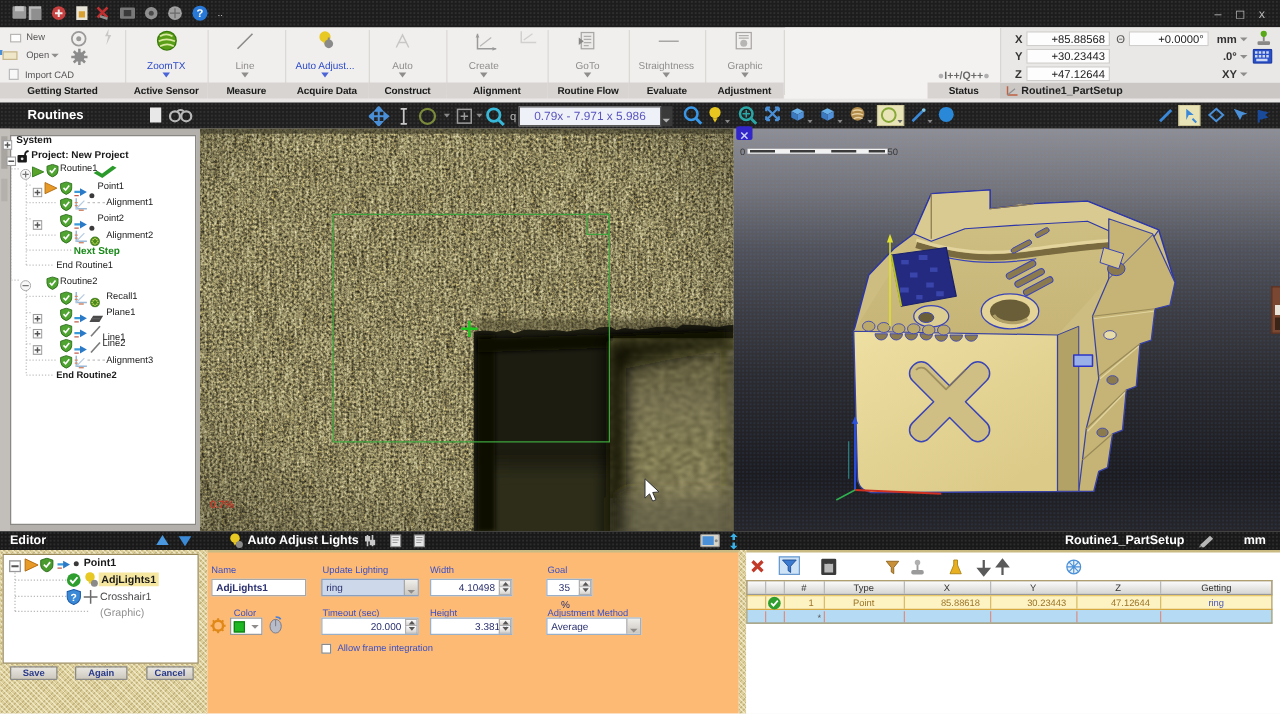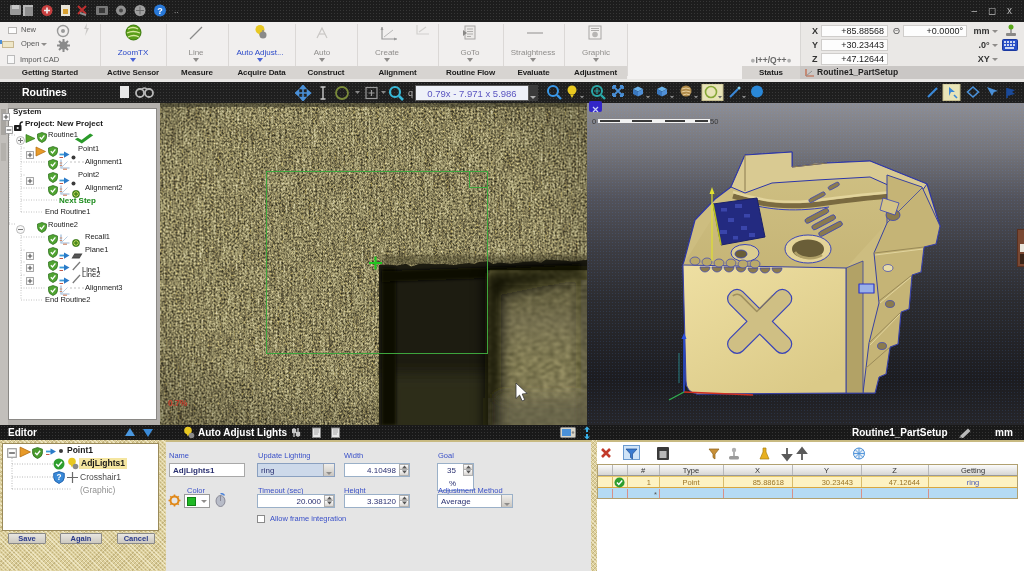--- a/index.html
+++ b/index.html
@@ -489,21 +489,21 @@
             <path d="M5 0.5 L9.5 2 V5.5 Q9.5 8.8 5 10.6 Q0.5 8.8 0.5 5.5 V2 Z" fill="#50a432" stroke="#2a6a1a" stroke-width="0.7"></path>
             <path d="M2.8 5.3 L4.5 7 L7.4 3.4" stroke="#fff" stroke-width="1.3" fill="none"></path>
           </svg></div>
 <div class="abs" style="left:50px;top:173px;width:11px;height:11px"><svg width="11" height="11" viewBox="0 0 11 11">
             <path d="M2 0.5 V9 H10.5" stroke="#9ab8d8" stroke-width="1.2" fill="none"></path>
             <path d="M2 9 L8.5 2.5" stroke="#b8cce0" stroke-width="1"></path>
             <path d="M4 10.2 h4" stroke="#d08a6a" stroke-width="1.2"></path>
             <path d="M0.8 4 h2.4 M0.8 6.5 h2.4" stroke="#d08a6a" stroke-width="1"></path>
           </svg></div>
 <div class="abs" style="left:76px;top:175.2px;font-size:7.5px;font-weight:normal;color:#1a1a1a;white-space:nowrap;line-height:1">Alignment3</div>
-<div class="abs" style="left:36px;top:187.2px;font-size:7.5px;font-weight:normal;color:#1a1a1a;white-space:nowrap;line-height:1">End Routine2</div>
+<div class="abs" style="left:36px;top:187.2px;font-size:7.5px;font-weight:bold;color:#1a1a1a;white-space:nowrap;line-height:1">End Routine2</div>
       </div>
     </div>
 
 <div class="abs" style="left:160px;top:103px;width:427px;height:322px;background:#8a8462;overflow:hidden" id="camera">
       <svg class="abs" style="left:0;top:0" width="427" height="322" viewBox="0 0 427 322">
 <defs>
 <filter id="noiz" x="0" y="0" width="100%" height="100%" color-interpolation-filters="sRGB">
 <feTurbulence type="fractalNoise" baseFrequency="0.5" numOctaves="3" seed="7" stitchTiles="stitch" result="t"></feTurbulence>
 <feColorMatrix in="t" type="matrix" values="1.0 0 0 0 0.045  0.95 0 0 0 0.04  0.72 0 0 0 0.005  0 0 0 0 1"></feColorMatrix>
 <feGaussianBlur stdDeviation="0.45"></feGaussianBlur>
@@ -783,40 +783,40 @@
 <svg class="abs" style="left:63px;top:27px" width="13" height="13" viewBox="0 0 13 13">
             <path d="M6.5 1 V12 M1 6.5 H12" stroke="#6a6a6a" stroke-width="1.2"></path>
           </svg>
 <div class="abs" style="left:77px;top:28px;font-size:8.5px;color:#4a4a4a">Crosshair1</div>
 <div class="abs" style="left:77px;top:41px;font-size:8.5px;color:#909090">(Graphic)</div>
 </div>
 <div class="abs" style="left:8px;top:93px;width:38px;height:11px;background:linear-gradient(#e8e6e0,#cdc9c0);border:1px solid #8a8a8a;border-radius:1px;font-size:7.5px;font-weight:bold;color:#2a3a8a;text-align:center;line-height:10px">Save</div>
 <div class="abs" style="left:60px;top:93px;width:42px;height:11px;background:linear-gradient(#e8e6e0,#cdc9c0);border:1px solid #8a8a8a;border-radius:1px;font-size:7.5px;font-weight:bold;color:#2a3a8a;text-align:center;line-height:10px">Again</div>
 <div class="abs" style="left:117px;top:93px;width:38px;height:11px;background:linear-gradient(#e8e6e0,#cdc9c0);border:1px solid #8a8a8a;border-radius:1px;font-size:7.5px;font-weight:bold;color:#2a3a8a;text-align:center;line-height:10px">Cancel</div>
       </div>
-  <div class="abs" id="editorform" style="left:166px;top:0px;width:425px;height:131px;background:#e5e5e5;border-top:2px solid #c8ba82">
+  <div class="abs" id="editorform" style="left:166px;top:0px;width:425px;height:131px;background:#fdba74;border-top:2px solid #c8ba82">
         <div class="abs" style="left:3px;top:9px;font-size:7.5px;color:#3a50c8;white-space:nowrap">Name</div>
 <div class="abs" style="left:92px;top:9px;font-size:7.5px;color:#3a50c8;white-space:nowrap">Update Lighting</div>
 <div class="abs" style="left:178px;top:9px;font-size:7.5px;color:#3a50c8;white-space:nowrap">Width</div>
 <div class="abs" style="left:272px;top:9px;font-size:7.5px;color:#3a50c8;white-space:nowrap">Goal</div>
 <div class="abs" style="left:3px;top:21px;width:76px;height:14px;background:#fff;border:1px solid #a8a8a8;font-size:8px;font-weight:bold;color:#2a3070;line-height:13px;padding-left:3px">AdjLights1</div>
 <div class="abs" style="left:91px;top:21px;width:78px;height:14px;background:#cdd9ea;border:1px solid #8aa0c0;font-size:8px;color:#2a3070;line-height:13px;padding-left:3px">ring<div class="abs" style="right:0;top:0;width:11px;height:12px;background:linear-gradient(#f0eeea,#cac6c0);border-left:1px solid #a8a8a8"><span class="dd ddg" style="border-top-width:3px;margin:5px 0 0 2px"></span></div></div>
 <div class="abs" style="left:178px;top:21px;width:66px;height:14px;background:#fff;border:1px solid #9ab0c8;font-size:8px;color:#2a3070;line-height:13px;text-align:right;padding-right:13px">4.10498<div class="abs" style="right:0;top:0;width:10px;height:12px">
             <div style="height:6px;background:linear-gradient(#fdfdfd,#d8d4d0);border:1px solid #b0b0b0">
               <svg width="7" height="4" viewBox="0 0 7 4" style="display:block;margin:0 auto">
                 <path d="M3.5 0.5 L6 3.5 H1 Z" fill="#555"></path>
               </svg>
             </div>
             <div style="height:6px;background:linear-gradient(#fdfdfd,#d8d4d0);border:1px solid #b0b0b0;border-top:none">
               <svg width="7" height="4" viewBox="0 0 7 4" style="display:block;margin:0 auto">
                 <path d="M3.5 3.5 L1 0.5 H6 Z" fill="#555"></path>
               </svg>
             </div>
           </div></div>
-<div class="abs" style="left:271px;top:21px;width:37px;height:28px;background:#fff;border:1px solid #9ab0c8;font-size:8px;color:#2a3070;line-height:13px;text-align:right;padding-right:17px">35 %<div class="abs" style="right:0;top:0;width:10px;height:12px">
+<div class="abs" style="left:271px;top:21px;width:37px;height:14px;background:#fff;border:1px solid #9ab0c8;font-size:8px;color:#2a3070;line-height:13px;text-align:right;padding-right:17px">35 %<div class="abs" style="right:0;top:0;width:10px;height:12px">
             <div style="height:6px;background:linear-gradient(#fdfdfd,#d8d4d0);border:1px solid #b0b0b0">
               <svg width="7" height="4" viewBox="0 0 7 4" style="display:block;margin:0 auto">
                 <path d="M3.5 0.5 L6 3.5 H1 Z" fill="#555"></path>
               </svg>
             </div>
             <div style="height:6px;background:linear-gradient(#fdfdfd,#d8d4d0);border:1px solid #b0b0b0;border-top:none">
               <svg width="7" height="4" viewBox="0 0 7 4" style="display:block;margin:0 auto">
                 <path d="M3.5 3.5 L1 0.5 H6 Z" fill="#555"></path>
               </svg>
             </div>
@@ -845,21 +845,21 @@
               <svg width="7" height="4" viewBox="0 0 7 4" style="display:block;margin:0 auto">
                 <path d="M3.5 0.5 L6 3.5 H1 Z" fill="#555"></path>
               </svg>
             </div>
             <div style="height:6px;background:linear-gradient(#fdfdfd,#d8d4d0);border:1px solid #b0b0b0;border-top:none">
               <svg width="7" height="4" viewBox="0 0 7 4" style="display:block;margin:0 auto">
                 <path d="M3.5 3.5 L1 0.5 H6 Z" fill="#555"></path>
               </svg>
             </div>
           </div></div>
-<div class="abs" style="left:178px;top:52px;width:66px;height:14px;background:#fff;border:1px solid #9ab0c8;font-size:8px;color:#2a3070;line-height:13px;text-align:right;padding-right:13px">3.38120<div class="abs" style="right:0;top:0;width:10px;height:12px">
+<div class="abs" style="left:178px;top:52px;width:66px;height:14px;background:#fff;border:1px solid #9ab0c8;font-size:8px;color:#2a3070;line-height:13px;text-align:right;">3.38120<div class="abs" style="right:0;top:0;width:10px;height:12px">
             <div style="height:6px;background:linear-gradient(#fdfdfd,#d8d4d0);border:1px solid #b0b0b0">
               <svg width="7" height="4" viewBox="0 0 7 4" style="display:block;margin:0 auto">
                 <path d="M3.5 0.5 L6 3.5 H1 Z" fill="#555"></path>
               </svg>
             </div>
             <div style="height:6px;background:linear-gradient(#fdfdfd,#d8d4d0);border:1px solid #b0b0b0;border-top:none">
               <svg width="7" height="4" viewBox="0 0 7 4" style="display:block;margin:0 auto">
                 <path d="M3.5 3.5 L1 0.5 H6 Z" fill="#555"></path>
               </svg>
             </div>

